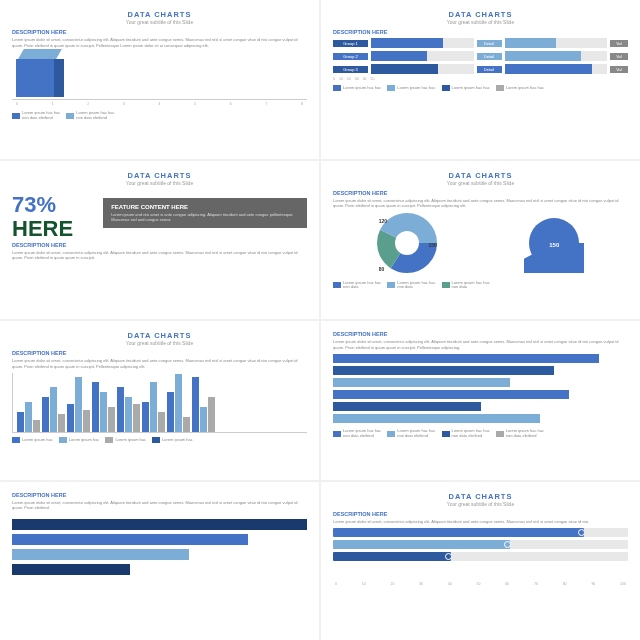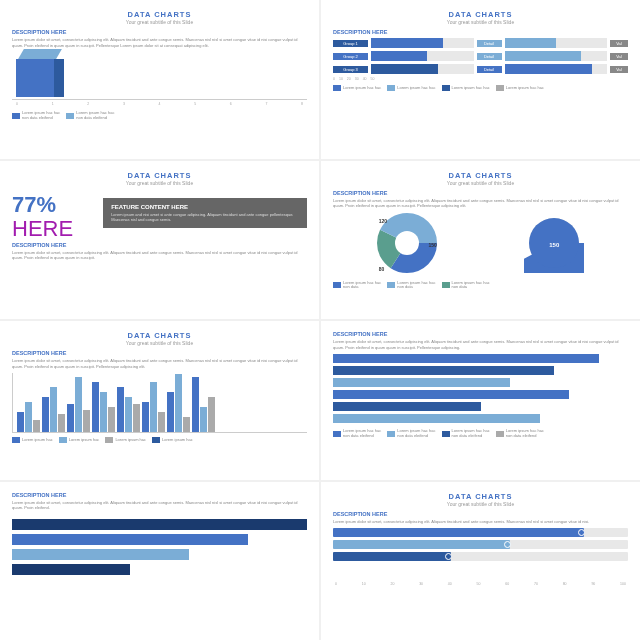--- a/index.html
+++ b/index.html
@@ -151,23 +151,23 @@
       flex-direction: column;
       justify-content: flex-start;
     }
     .big-percent {
       color: #4472C4;
       font-size: 22px;
       font-weight: bold;
       line-height: 1;
     }
     .big-here {
-      color: #a21caf;
+      color: #14532d;
       font-size: 22px;
-      font-weight: normal;
+      font-weight: bold;
     }
     .feature-box {
       background: #666;
       color: #fff;
       padding: 6px 8px;
       margin: 4px 0 4px 30px;
       font-size: 5.5px;
     }
     .feature-box-title {
       font-weight: bold;
@@ -405,21 +405,21 @@
     </div>
   </div>
 </div>
 
 <div class="slide slide3">
   <div class="slide-title">DATA CHARTS</div>
   <div class="slide-subtitle">Your great subtitle of this Slide</div>
 
   <div style="display:flex; margin-top:4px;">
     <div style="flex:0 0 auto;">
-      <div class="big-percent">77%</div>
+      <div class="big-percent">73%</div>
       <div class="big-here">HERE</div>
     </div>
     <div style="flex:1;">
       <div class="feature-box">
         <div class="feature-box-title">FEATURE CONTENT HERE</div>
         <div style="font-size:4px;color:#ddd;">Lorem ipsum and nisi amet si ante congue adipiscing. Aliquam tincidunt and ante congue pellentesque. Maecenas nisl and congue semis.</div>
       </div>
     </div>
   </div>
 

